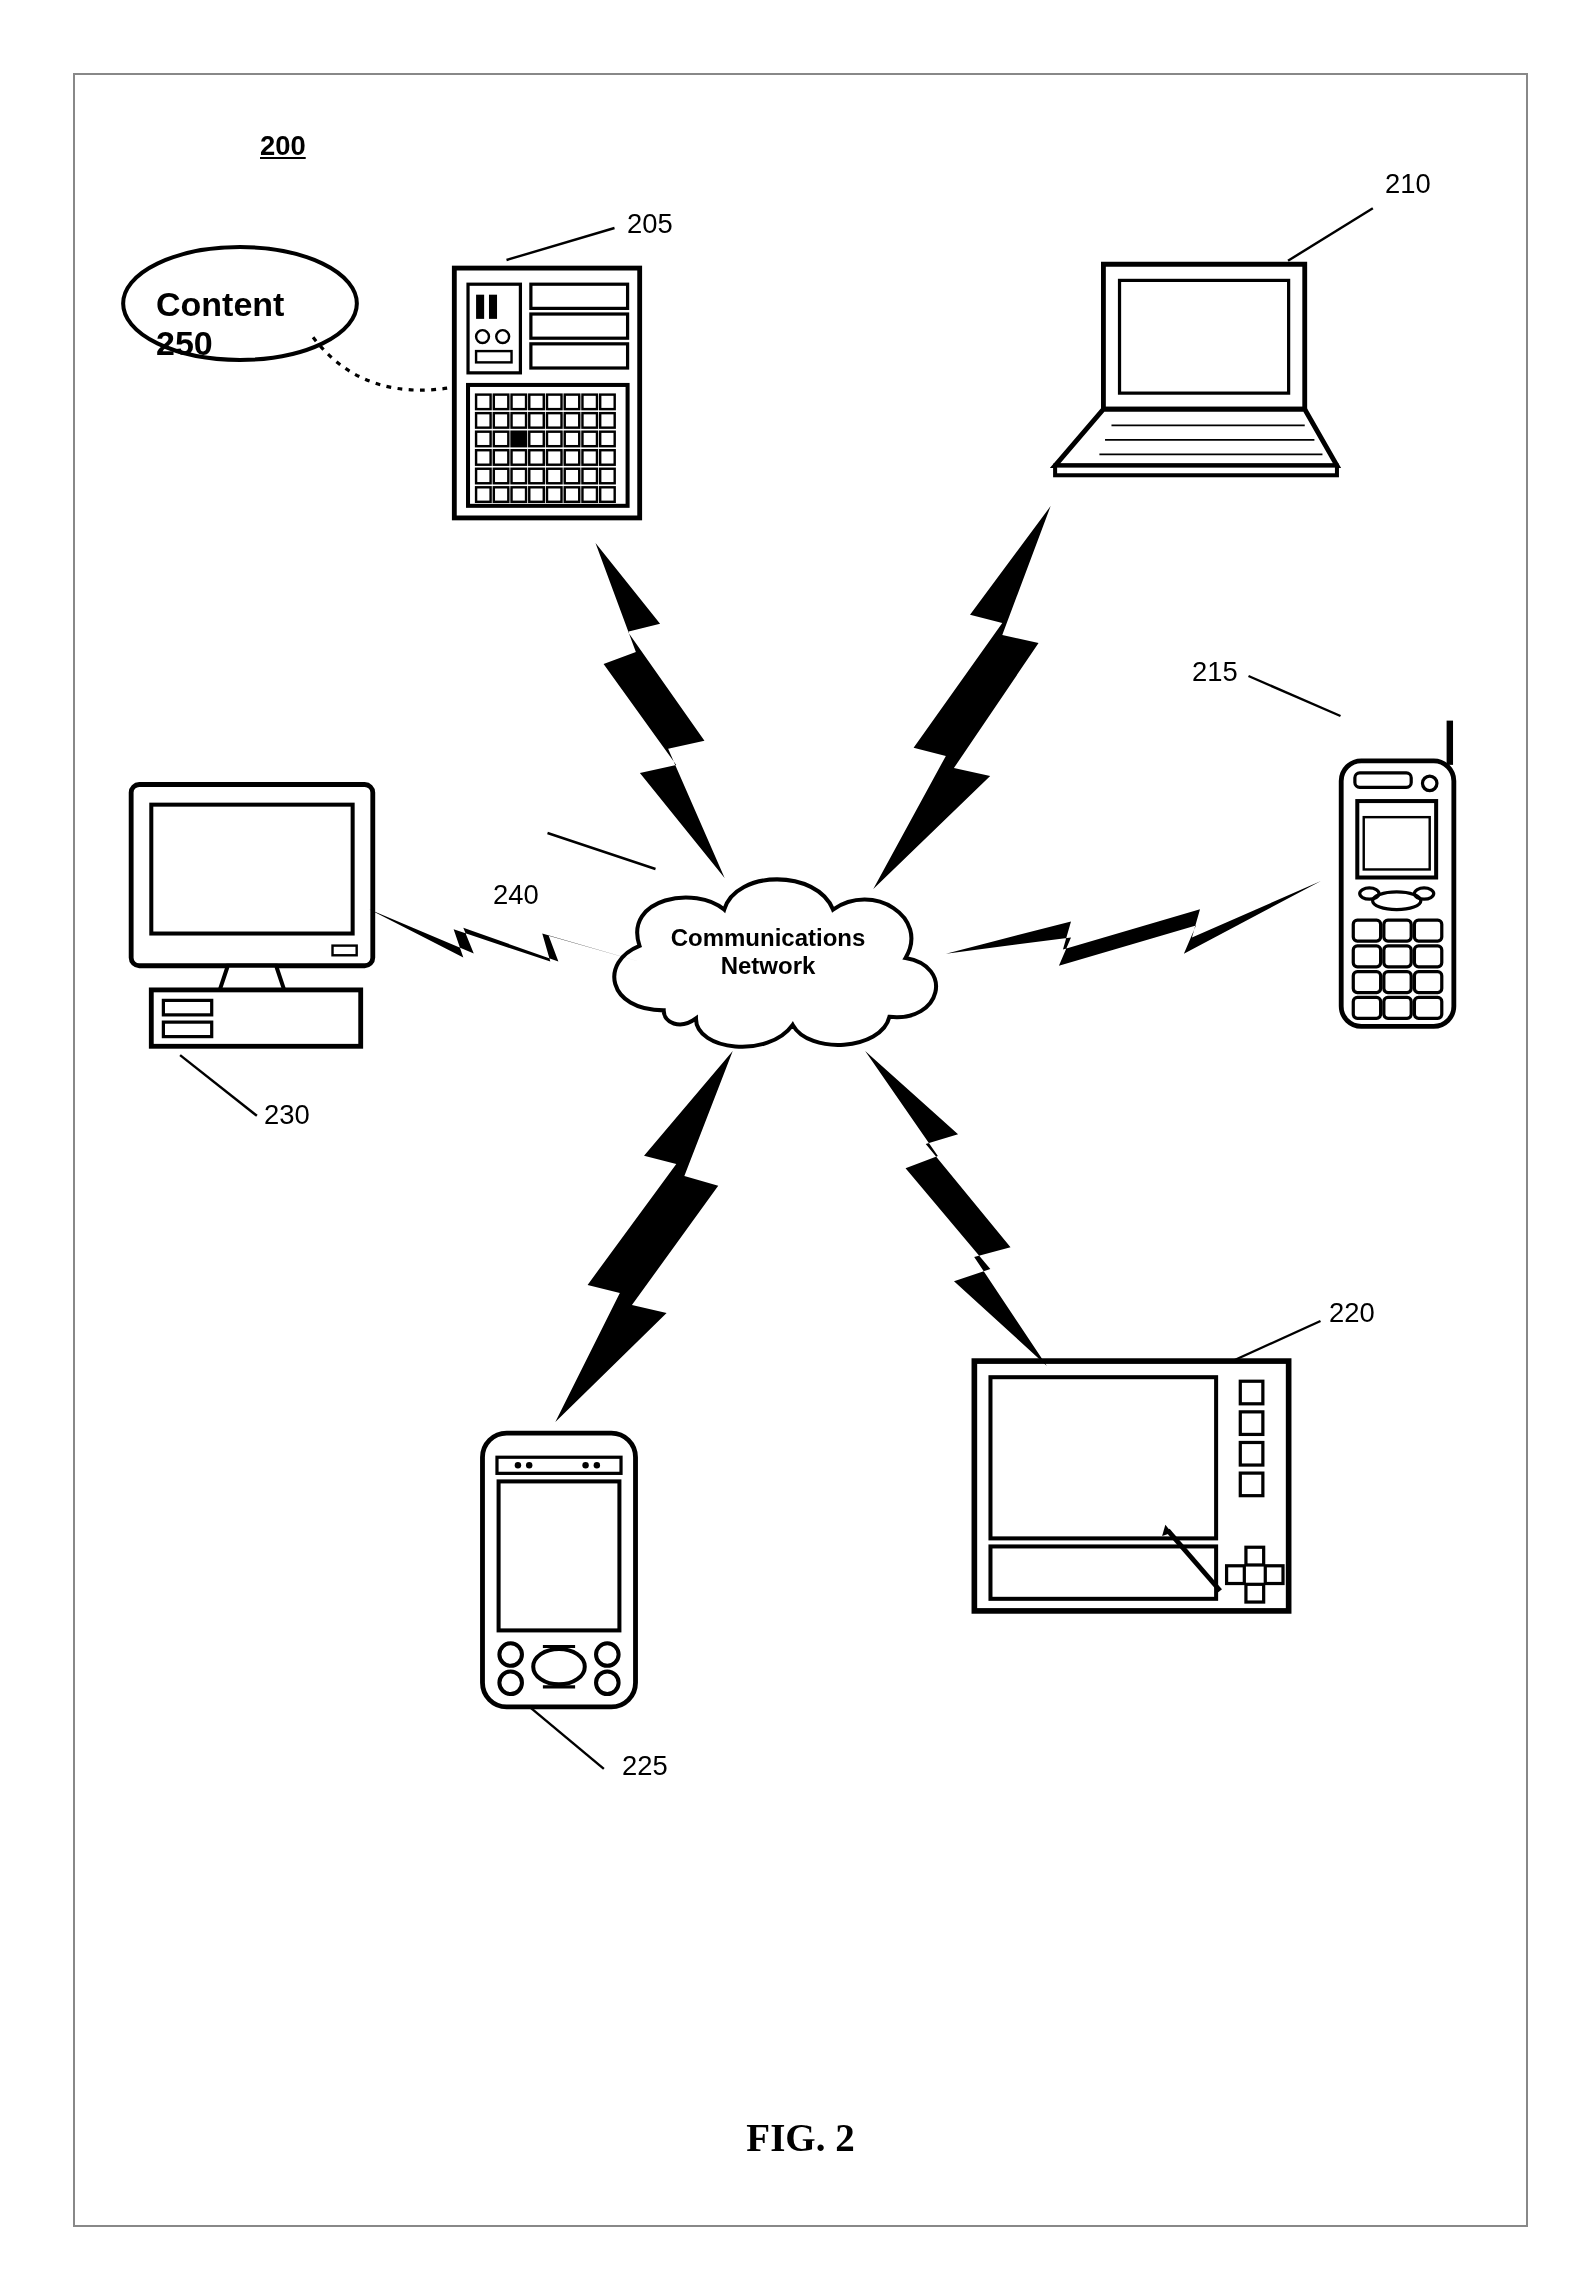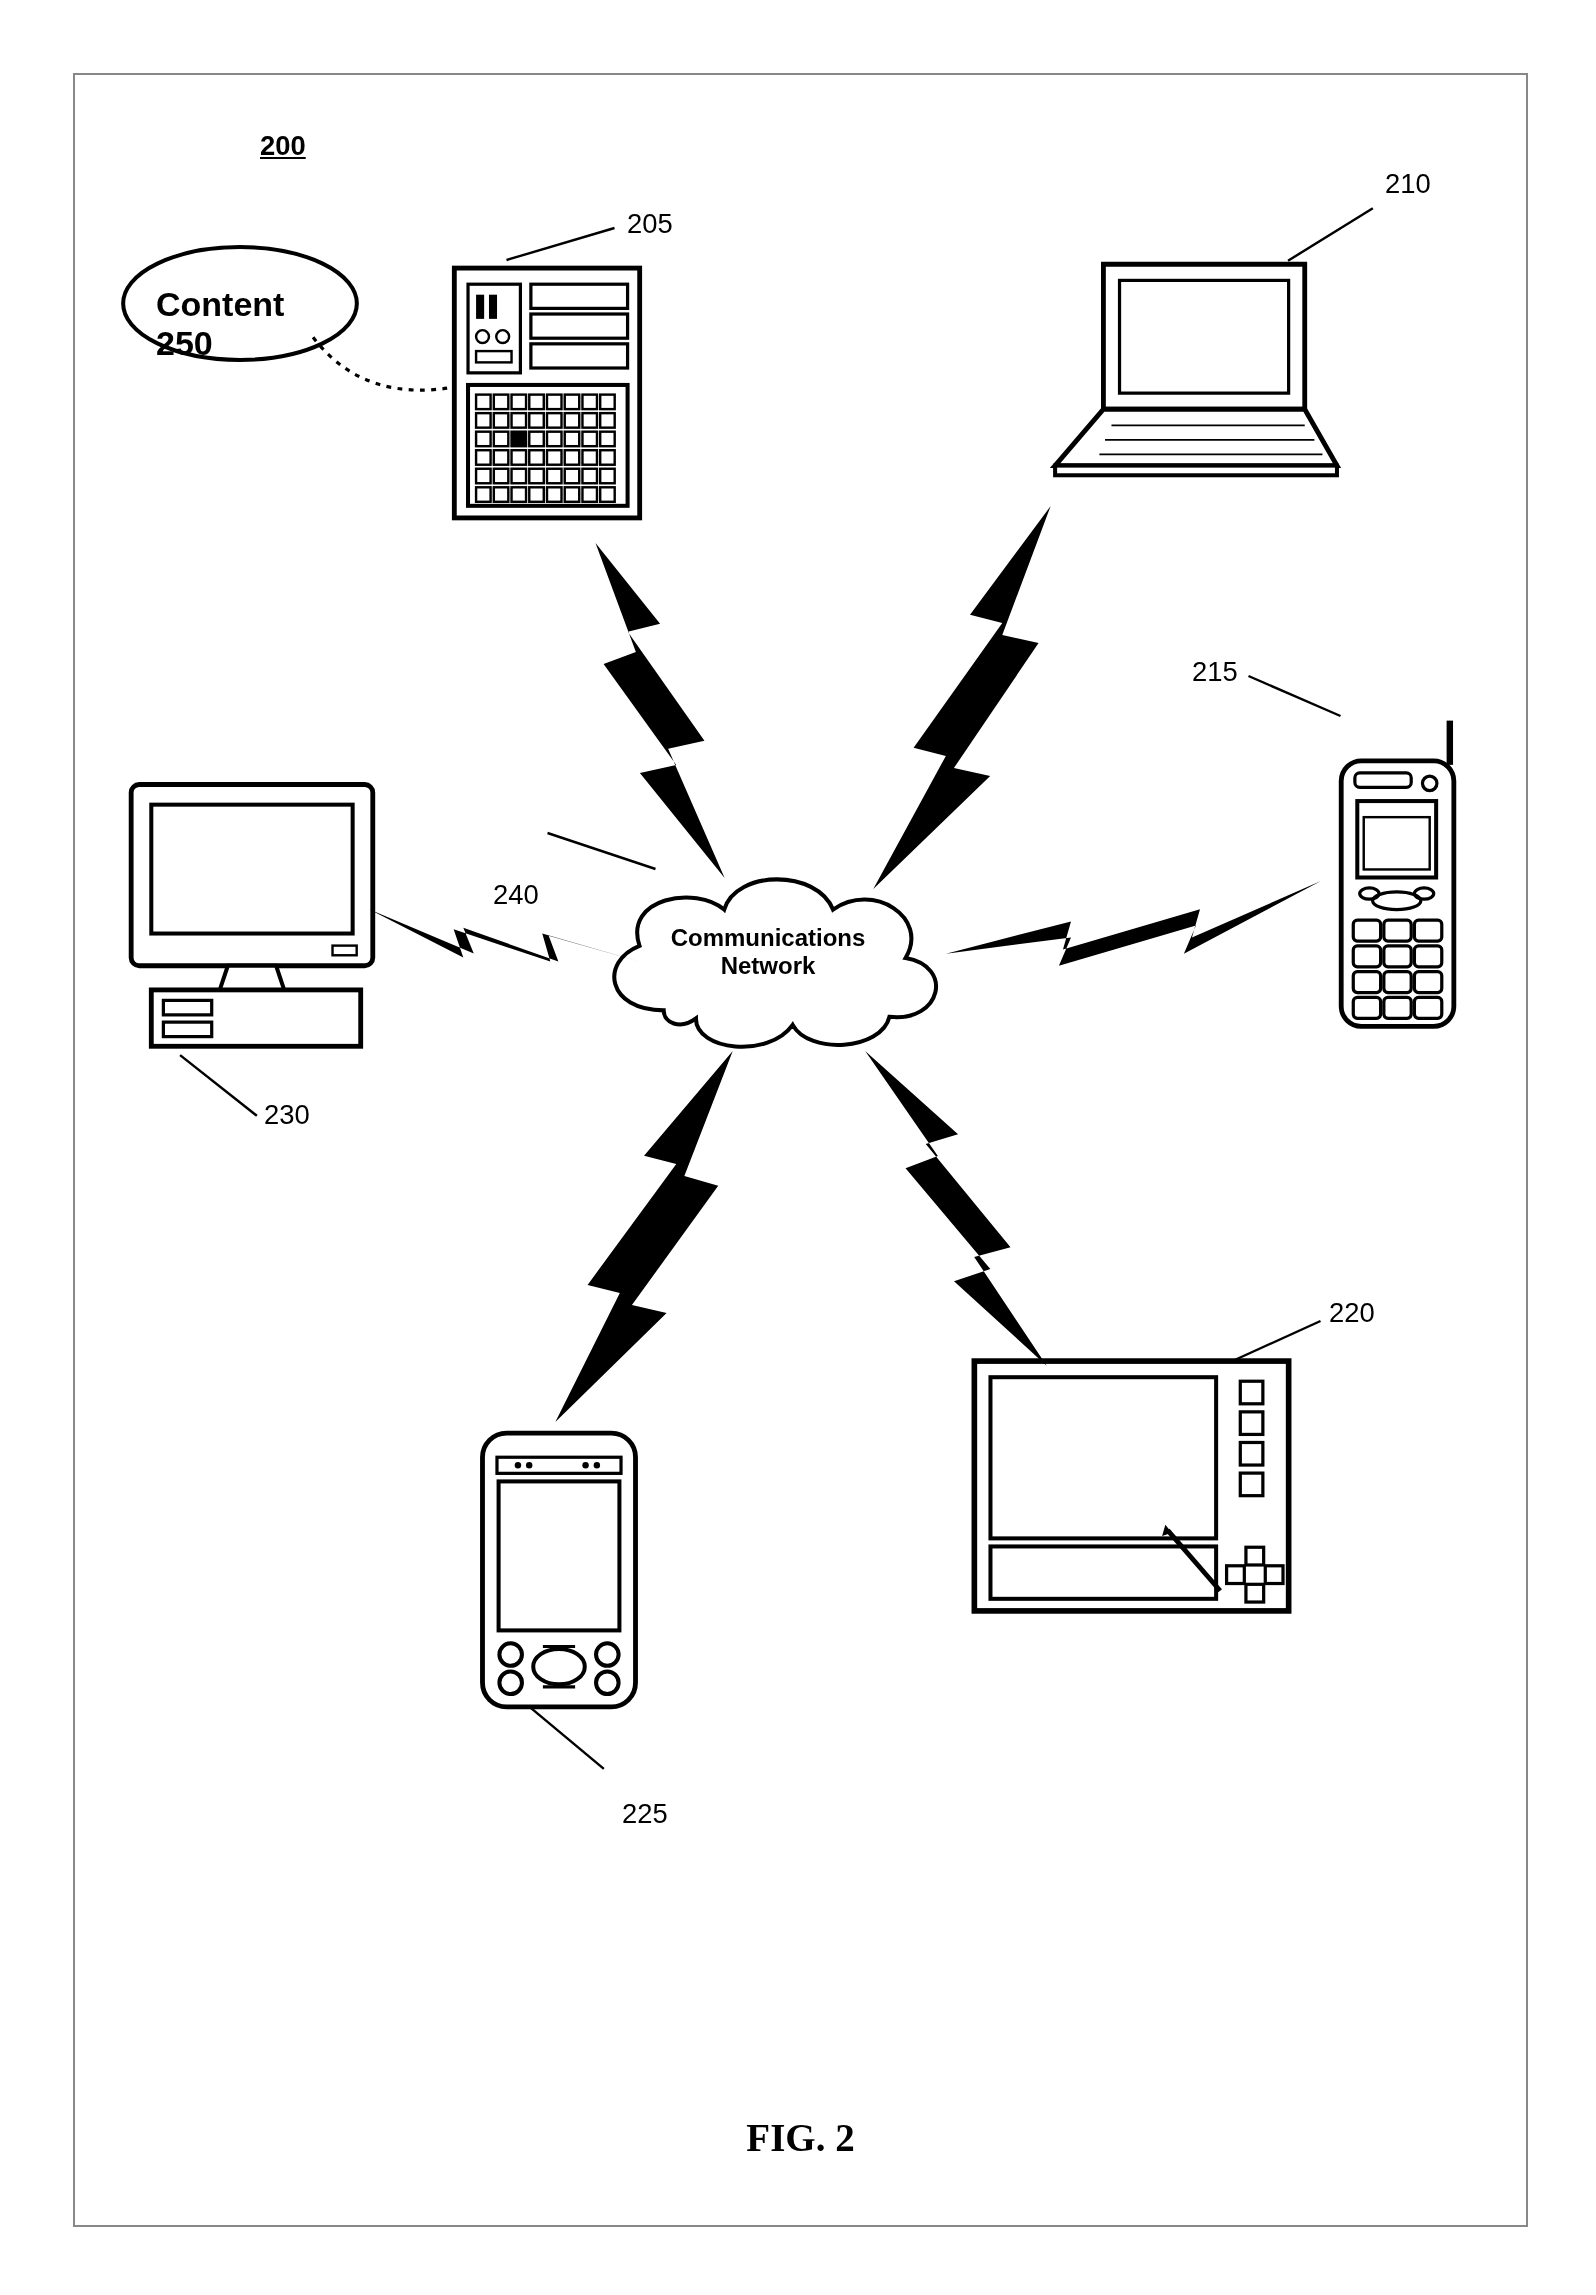--- a/index.html
+++ b/index.html
@@ -228,21 +228,21 @@
       <path d="M105 280 L145 280" stroke="#000" stroke-width="4"></path>
       <path d="M105 330 L145 330" stroke="#000" stroke-width="4"></path>
       <circle cx="65" cy="290" r="14" fill="#fff" stroke="#000" stroke-width="5"></circle>
       <circle cx="185" cy="290" r="14" fill="#fff" stroke="#000" stroke-width="5"></circle>
       <circle cx="65" cy="325" r="14" fill="#fff" stroke="#000" stroke-width="5"></circle>
       <circle cx="185" cy="325" r="14" fill="#fff" stroke="#000" stroke-width="5"></circle>
     </svg>
     <svg style="left:452px; top:1629px;" width="89" height="73" viewBox="0 0 110 90">
         <path d="M5 5 L95 80" stroke="#000" stroke-width="3" fill="none"></path>
       </svg>
-    <div class="ref" style="left:547px; top:1675px;margin-top:48px;">225</div>
+    <div class="ref" style="left:547px; top:1675px;">225</div>
 
     <svg style="left:32px; top:693px;" width="298" height="323" viewBox="0 0 370 400">
       <rect x="30" y="20" width="300" height="225" rx="10" fill="#fff" stroke="#000" stroke-width="6"></rect>
       <rect x="55" y="45" width="250" height="160" fill="#fff" stroke="#000" stroke-width="5"></rect>
       <rect x="280" y="220" width="30" height="12" fill="#fff" stroke="#000" stroke-width="3"></rect>
       <path d="M150 245 L210 245 L220 275 L140 275 Z" fill="#fff" stroke="#000" stroke-width="5"></path>
       <rect x="55" y="275" width="260" height="70" fill="#fff" stroke="#000" stroke-width="6"></rect>
       <rect x="70" y="288" width="60" height="18" fill="#fff" stroke="#000" stroke-width="4"></rect>
       <rect x="70" y="315" width="60" height="18" fill="#fff" stroke="#000" stroke-width="4"></rect>
     </svg>

